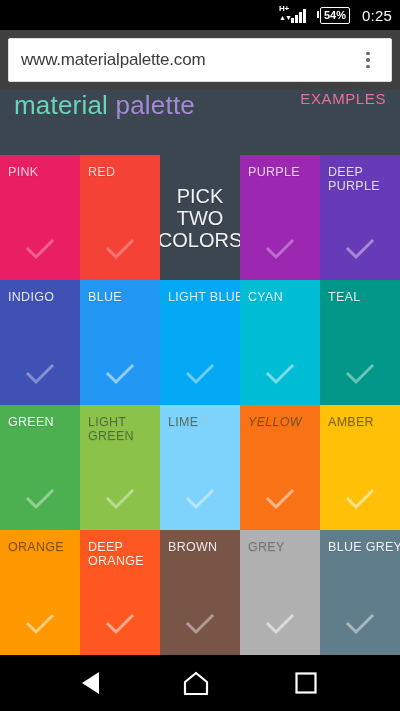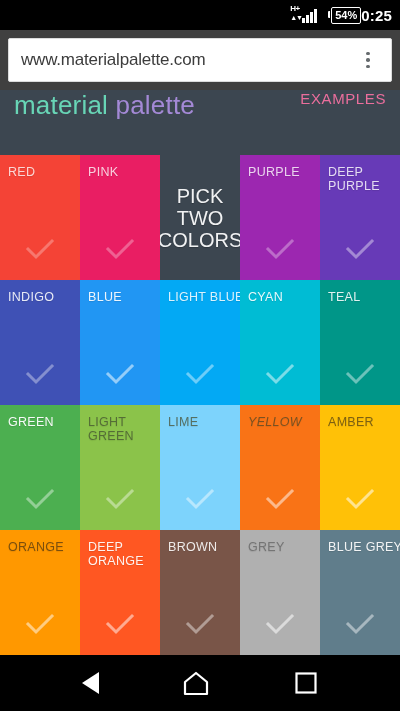--- a/index.html
+++ b/index.html
@@ -70,21 +70,21 @@
   .sb-bars i:nth-child(4) { height: 14px; }
 
   .sb-battery {
     border: 1.5px solid #ffffff;
     border-radius: 2px;
     height: 15px;
     padding: 0 3px;
     display: flex;
     align-items: center;
     position: relative;
-    margin-right: 0;
+    margin-right: 12px;
   }
   .sb-battery:before {
     content: "";
     position: absolute;
     left: -4px;
     top: 3px;
     width: 2px;
     height: 7px;
     background: #ffffff;
     border-radius: 1px 0 0 1px;
@@ -92,21 +92,21 @@
   .sb-battery span {
     color: #ffffff;
     font-size: 11px;
     line-height: 11px;
     font-weight: bold;
   }
   .sb-time {
     color: #ffffff;
     font-size: 15px;
     line-height: 15px;
-    font-weight: bold;
+    font-weight: normal;
     letter-spacing: 0.2px;
   }
 
   
   .urlbar-wrap {
     height: 60px;
     background: #404040;
     display: flex;
     align-items: center;
     padding: 16px 8px;
@@ -265,33 +265,33 @@
       </div>
   </div>
 </div>
 
 <div class="site-header">
   <div class="logo"><span class="w1">material</span> <span class="w2">palette</span></div>
   <div class="examples">EXAMPLES</div>
 </div>
 
 <div class="grid" id="grid">
+    <div class="tile" style="background: rgb(233, 30, 99);">
+      <div class="label" style="color: rgb(255, 255, 255); opacity: 0.78;">PINK</div>
+      <div class="check">
+        <svg width="34" height="34" viewBox="0 0 34 34">
+          <path d="M5 17 L13 25 L29 9" fill="none" stroke="#ffffff" stroke-width="3" stroke-linecap="square" stroke-opacity="0.3"></path>
+        </svg>
+      </div>
+    </div>
     <div class="tile" style="background: rgb(244, 67, 54);">
       <div class="label" style="color: rgb(255, 255, 255); opacity: 0.78;">RED</div>
       <div class="check">
         <svg width="34" height="34" viewBox="0 0 34 34">
           <path d="M5 17 L13 25 L29 9" fill="none" stroke="#ffffff" stroke-width="3" stroke-linecap="square" stroke-opacity="0.28"></path>
-        </svg>
-      </div>
-    </div>
-    <div class="tile" style="background: rgb(233, 30, 99);">
-      <div class="label" style="color: rgb(255, 255, 255); opacity: 0.78;">PINK</div>
-      <div class="check">
-        <svg width="34" height="34" viewBox="0 0 34 34">
-          <path d="M5 17 L13 25 L29 9" fill="none" stroke="#ffffff" stroke-width="3" stroke-linecap="square" stroke-opacity="0.3"></path>
         </svg>
       </div>
     </div>
     <div class="tile pickpanel" style="background: rgb(60, 70, 80);">
       <div class="ptext" style="color: rgb(241, 242, 243);">PICK TWO<br>COLORS</div>
     </div>
     <div class="tile" style="background: rgb(156, 39, 176);">
       <div class="label" style="color: rgb(255, 255, 255); opacity: 0.8;">PURPLE</div>
       <div class="check">
         <svg width="34" height="34" viewBox="0 0 34 34">

